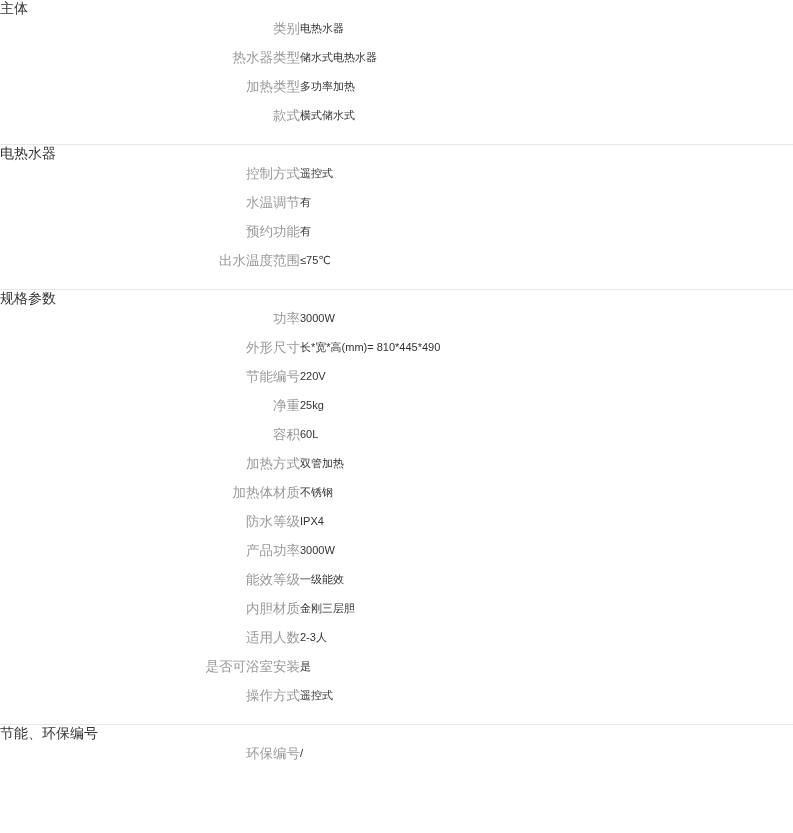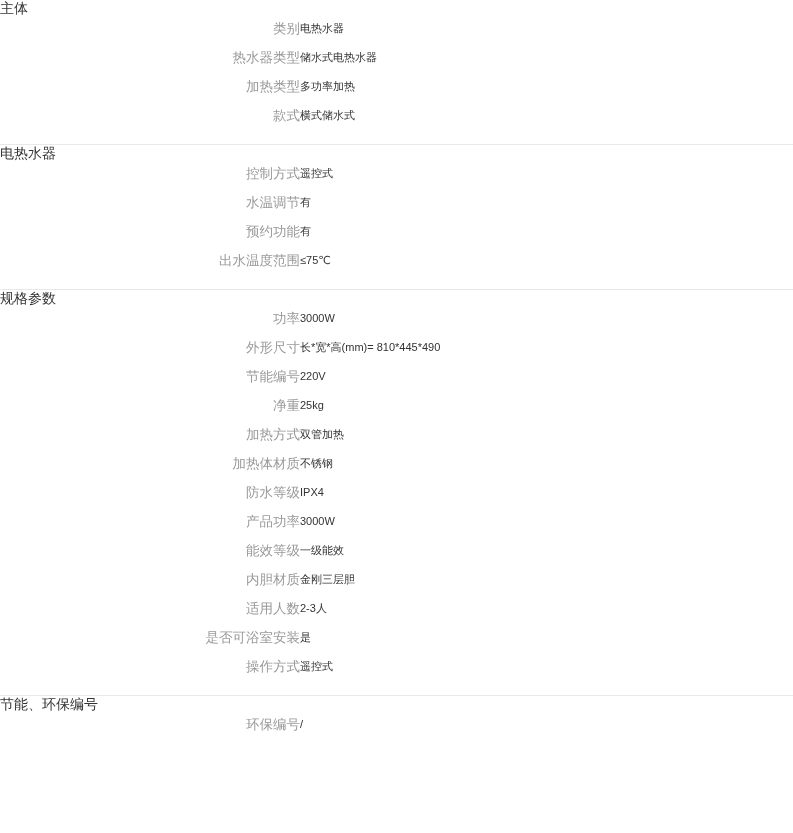--- a/index.html
+++ b/index.html
@@ -156,20 +156,24 @@
               </tr>
               <tr class="attr-row">
                 <td class="attr-label">节能编号</td>
                 <td class="attr-value">220V</td>
               </tr>
               <tr class="attr-row">
                 <td class="attr-label">净重</td>
                 <td class="attr-value">25kg</td>
               </tr>
               <tr class="attr-row">
+                <td class="attr-label">容积</td>
+                <td class="attr-value">60L</td>
+              </tr>
+              <tr class="attr-row">
                 <td class="attr-label">加热方式</td>
                 <td class="attr-value">双管加热</td>
               </tr>
               <tr class="attr-row">
                 <td class="attr-label">加热体材质</td>
                 <td class="attr-value">不锈钢</td>
               </tr>
               <tr class="attr-row">
                 <td class="attr-label">防水等级</td>
                 <td class="attr-value">IPX4</td>

